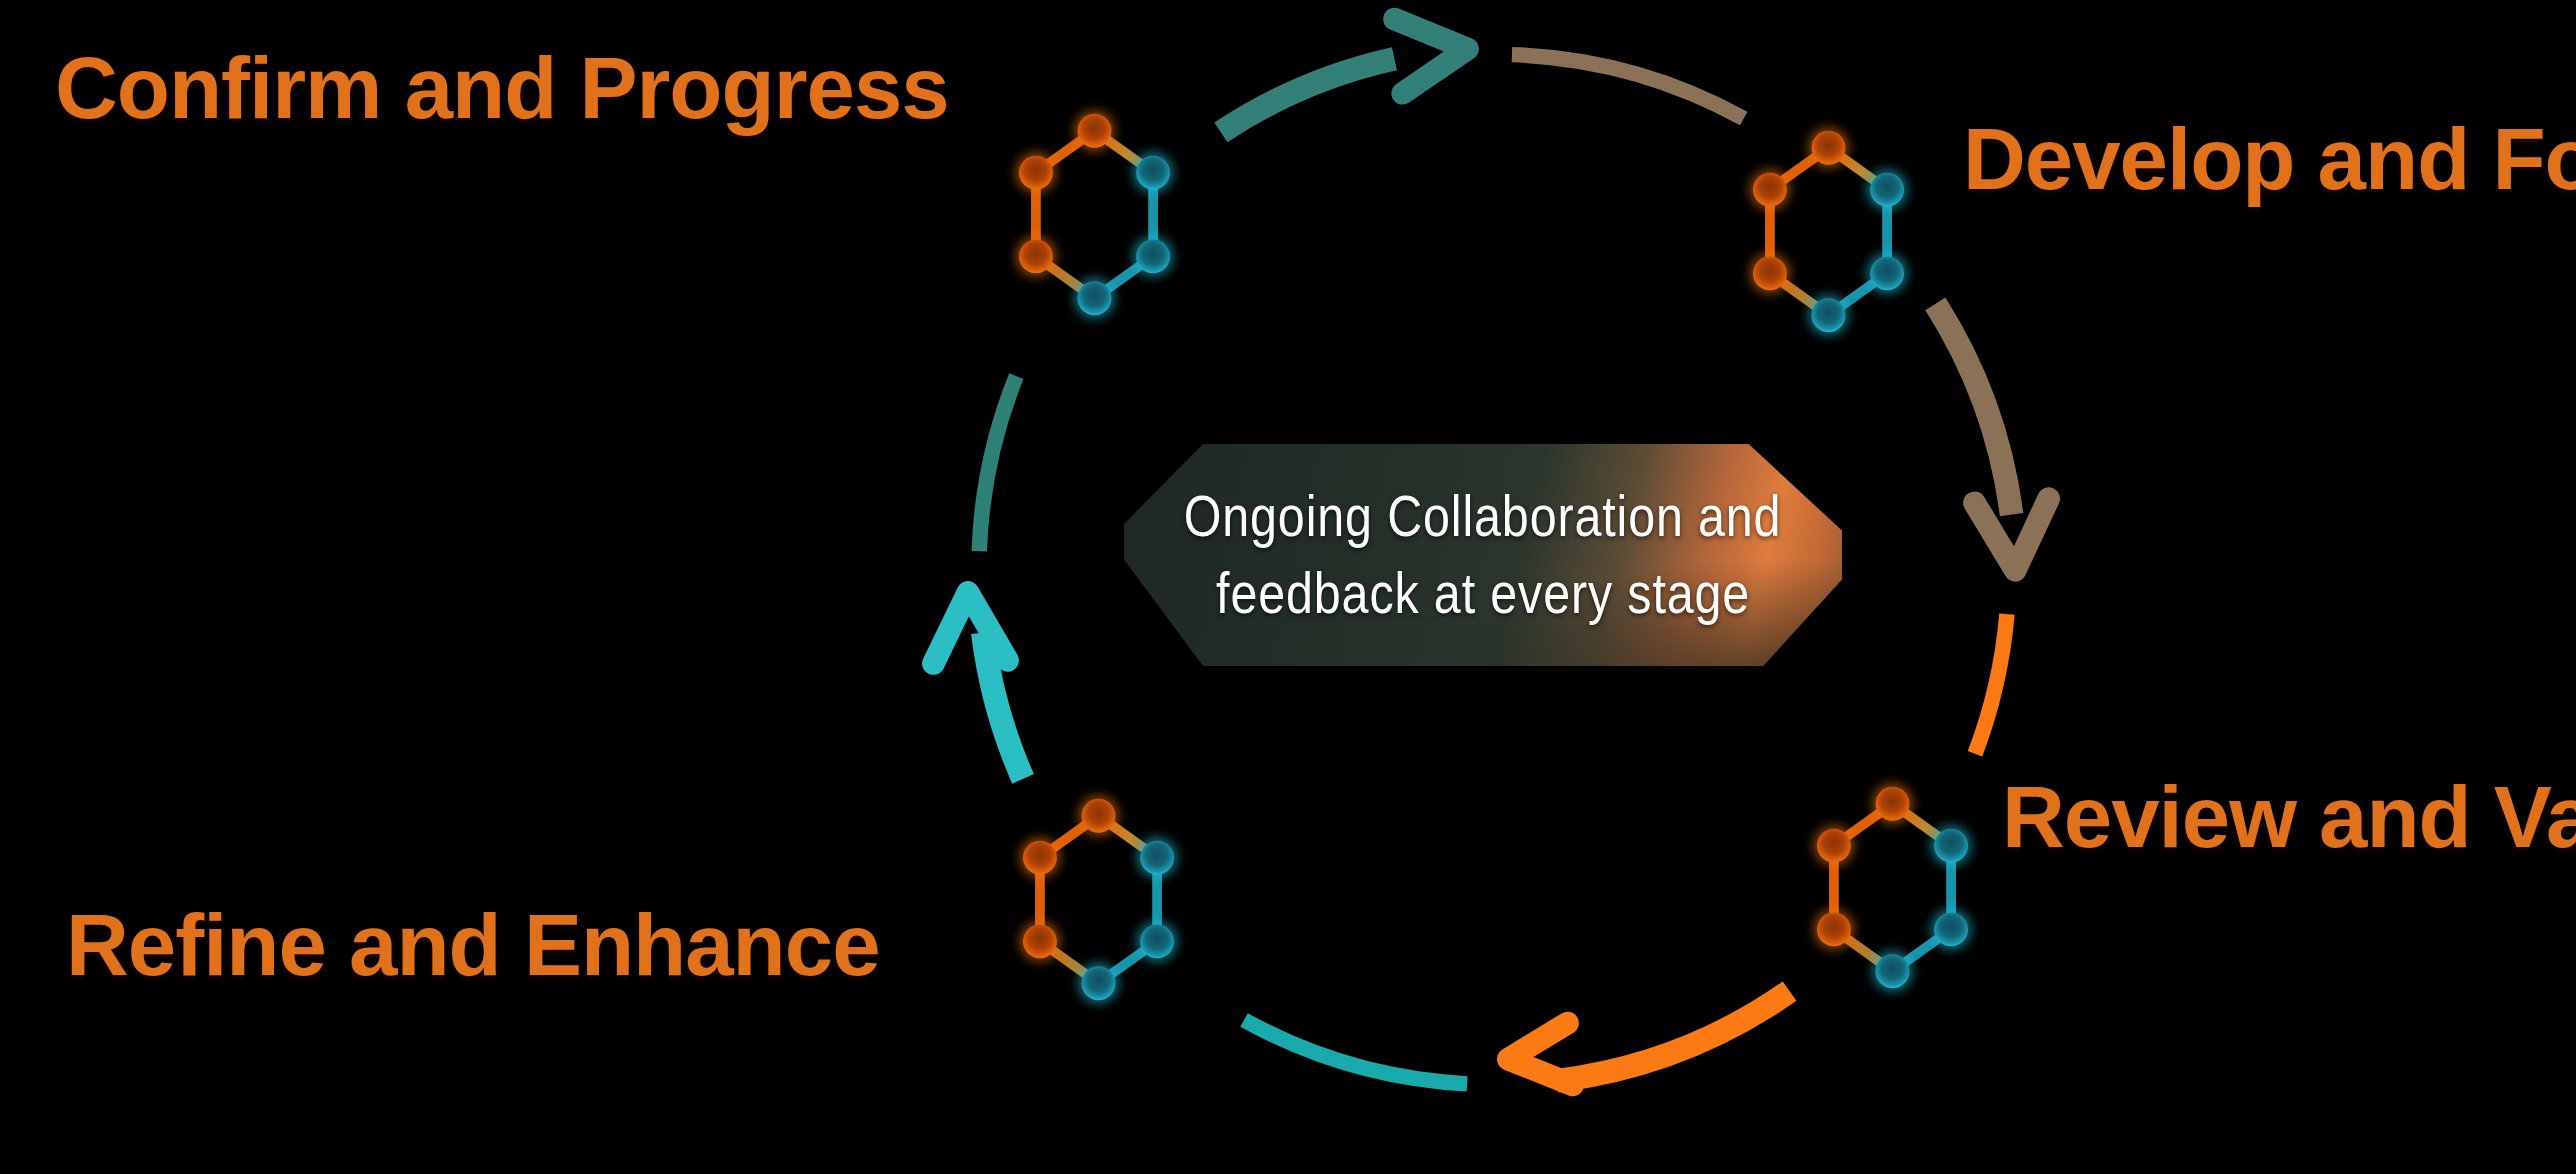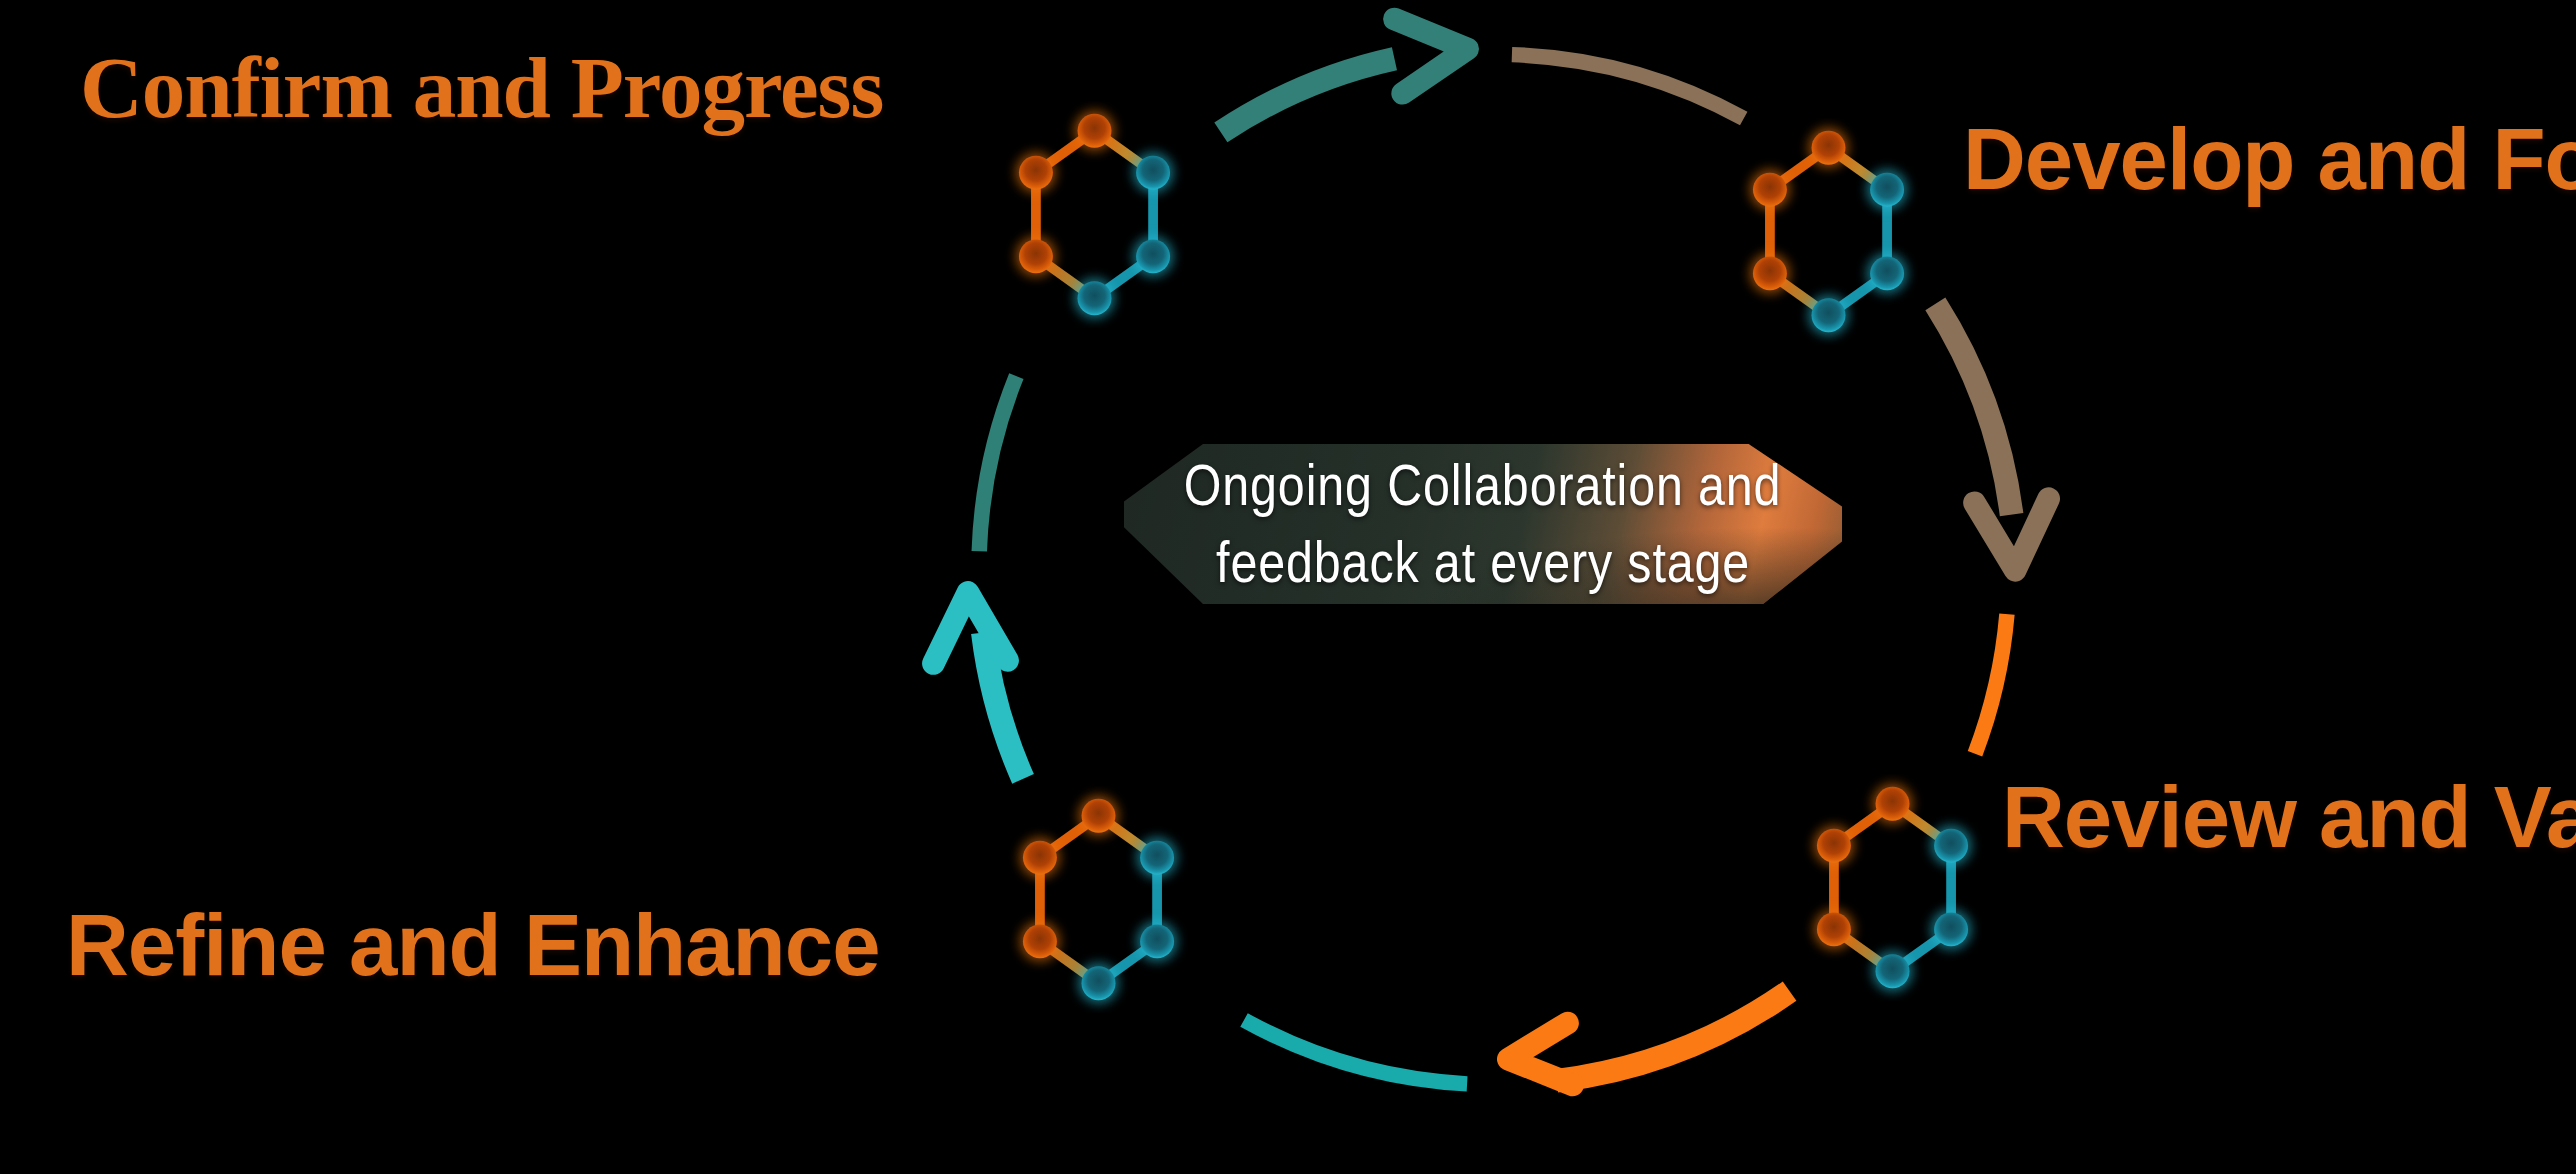--- a/index.html
+++ b/index.html
@@ -2,26 +2,26 @@
 <html style="font-size:8.2px"><head>
 <meta charset="utf-8">
 <style>
   html,body{margin:0;padding:0;background:#000;}
   .canvas{position:relative;width:3098px;height:1174px;background:#000000;overflow:hidden;
           font-family:"Liberation Sans",sans-serif;}
   
   .stage-label{position:absolute;font-weight:700;font-size:87px;line-height:1;
                letter-spacing:-1px;white-space:nowrap;color:#E2711B;
                text-shadow:0 3.1px 5.2px rgba(40,15,0,.55);}
-  .lbl-confirm{left:80px;top:44px;font-family:Liberation Serif, serif;}
+  .lbl-confirm{left:55px;top:44px;}
   .lbl-develop{left:1963px;top:115px;}
   .lbl-review{left:2002px;top:773px;}
   .lbl-refine{left:66px;top:901px;}
   
-  .center-shape{position:absolute;left:1124px;top:444px;width:718px;height:160px;
+  .center-shape{position:absolute;left:1124px;top:444px;width:718px;height:222px;
     clip-path:polygon(0% 36%,11% 0%,87% 0%,100% 39%,100% 61%,89% 100%,11% 100%,0% 52%);
     background:
       radial-gradient(120% 150% at 90% 115%, rgba(28,34,28,.85) 0%, rgba(28,34,28,0) 42%),
       linear-gradient(103deg,#1f2823 0%,#253029 38%,#2c362d 55%,#5c4c36 68%,#b3663a 79%,#df7c3e 87%,#c06835 94%,#8a5a33 100%);
     display:flex;flex-direction:column;justify-content:center;align-items:center;text-align:center;}
   .center-text{font-size:57px;line-height:77px;letter-spacing:1px;color:#FFFFFF;
                transform:scaleX(.85);white-space:nowrap;
                text-shadow:0 2.1px 5.2px rgba(0,0,0,.6);}
   
   .ring-svg{position:absolute;left:0;top:0;}

